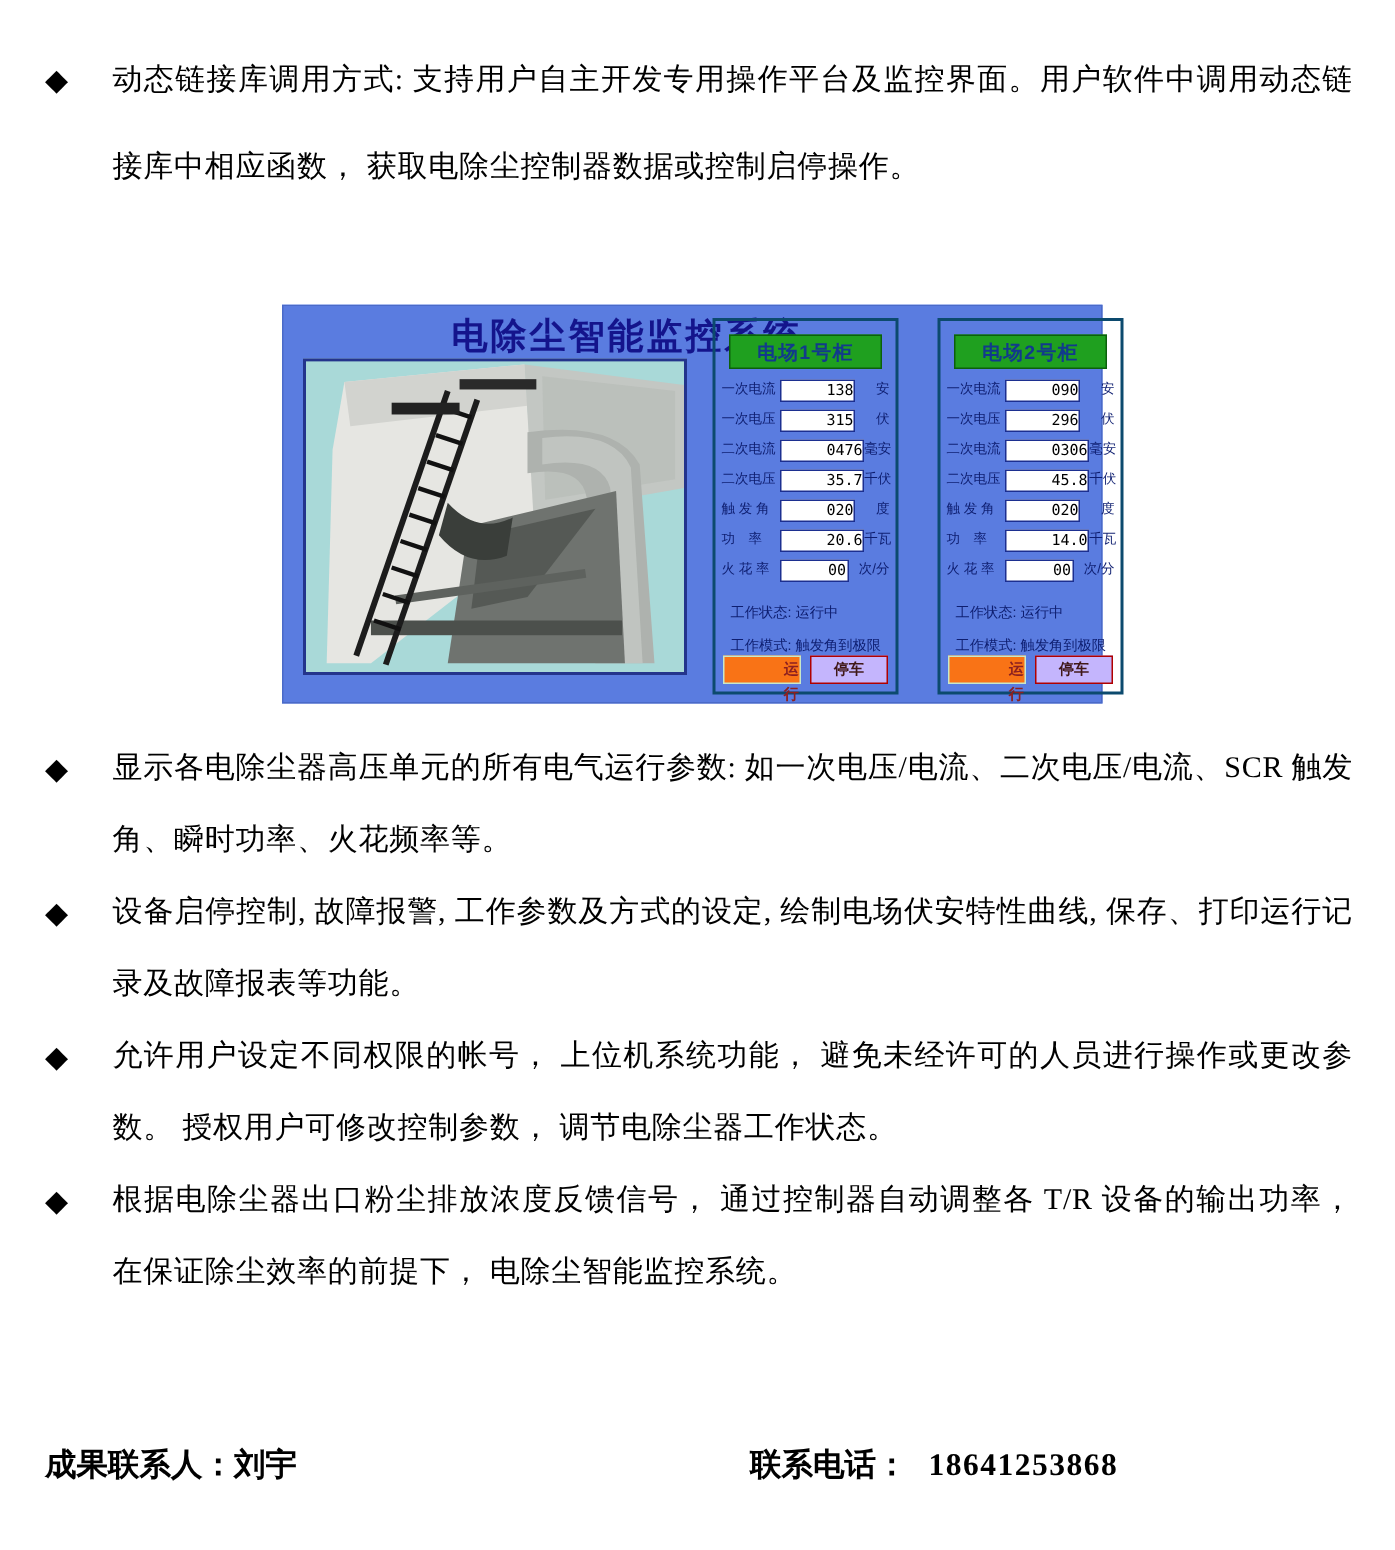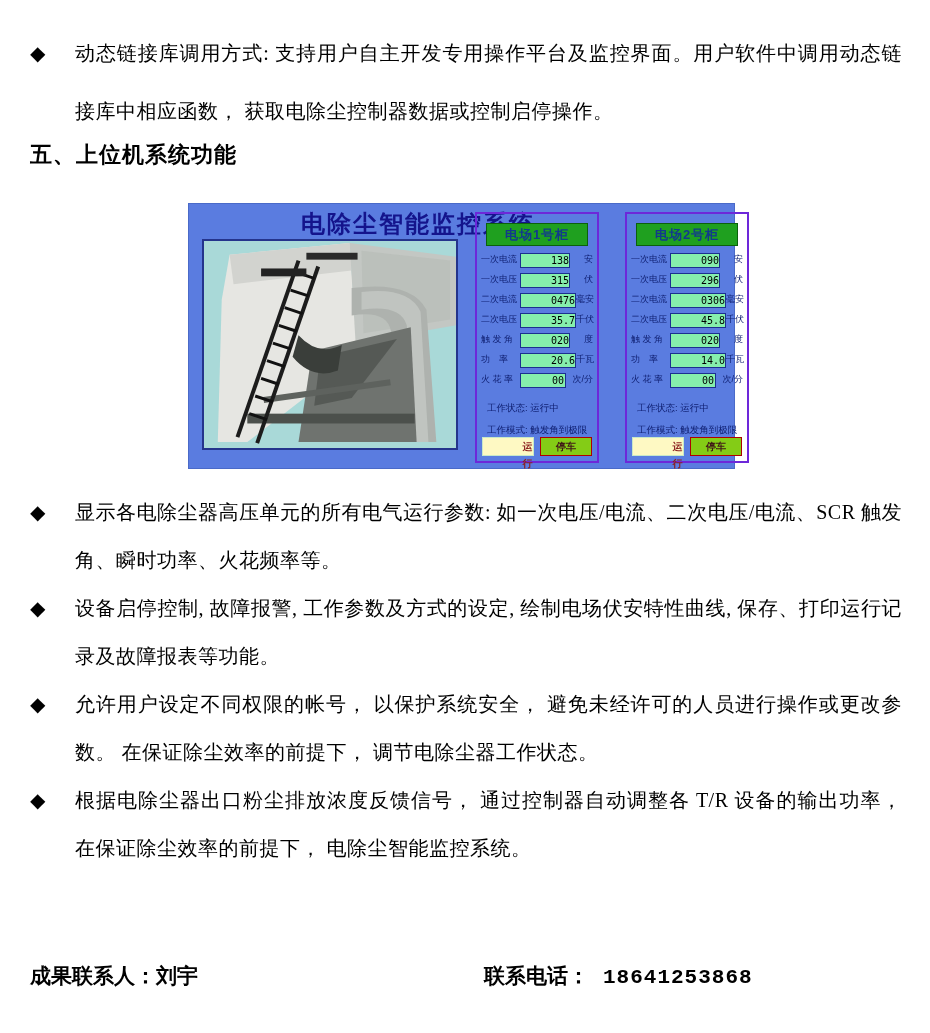--- a/index.html
+++ b/index.html
@@ -20,84 +20,83 @@
   }
   .intro { top:24px; line-height:58px; }
   .doc-heading {
     position:absolute; left:30px; top:140px; font-size:22px; font-weight:bold;
     letter-spacing:1px;
   }
   .bullet-list { position:absolute; left:30px; top:488px; width:872px; }
   .bullet-list .bullet-row { position:static; line-height:48px; }
   .footer { position:absolute; top:962px; left:30px; width:872px; font-weight:bold; font-size:21px; }
   .footer .contact { position:absolute; left:0; }
-  .footer .phone  { position:absolute; left:454px;font-family:Liberation Mono, monospace; }
+  .footer .phone  { position:absolute; left:470px; }
   .footer .phone-number { margin-left:14px; letter-spacing:1px; }
 
   
   .hmi {
     position:absolute; left:188px; top:203px; width:547px; height:266px;
     background:#5a7ce0; font-family:"Liberation Sans", sans-serif;
     box-shadow:0 0 0 1px #4a6ac8 inset;
   }
   .hmi-title {
     position:absolute; left:30px; top:5px; width:400px; text-align:center;
     font-size:24px; font-weight:bold; color:#14148c; letter-spacing:2px;
   }
   .hmi-photo {
     position:absolute; left:14px; top:36px; width:256px; height:211px;
     border:2px solid #24348c; background:#a9d9d8;
   }
   .hmi-photo svg { display:block; width:100%; height:100%; }
   .panel {
     position:absolute; top:9px; width:124px; height:251px;
-    border:2px solid #6d28d9;
+    border:2px solid #0c4a6e;
   }
   .panel-1 { left:287px; }
   .panel-2 { left:437px; }
   .panel-header {
     margin:9px auto 7px; width:102px; height:23px; background:#1fa01f;
     border:1px solid #0c600c; color:#123a8c; font-size:13px; font-weight:bold;
     text-align:center; line-height:21px; letter-spacing:1px;
   }
   .field-row { display:flex; align-items:flex-start; height:20px; padding:0 4px; }
   .field-label {
     flex:0 0 37px; font-size:9px; color:#0e1e70; white-space:nowrap;
   }
   .field-box {
-    flex:0 0 46px; height:15px; background:#86efac; border:1px solid #1c2f90;
+    flex:0 0 46px; height:15px; background:#ffffff; border:1px solid #1c2f90;
     color:#000; font-size:10px; font-family:"DejaVu Sans Mono", monospace;
     text-align:center; line-height:13px; margin-left:2px;padding-left:30px;
   }
   .field-unit { flex:1; font-size:9px; color:#0e1e70; text-align:right; white-space:nowrap; }
   .panel-status, .panel-mode {
     font-size:9.5px; color:#0e1e70; padding:0 10px; margin-top:9px; white-space:nowrap;
   }
   .panel-buttons {
     position:absolute; bottom:5px; left:0; width:100%; display:flex;
     justify-content:space-between; padding:0 5px;
   }
   .btn {
     width:52px; height:19px; font-size:10px; font-weight:bold; text-align:center;
     line-height:17px; color:#5a1010;
   }
-  .btn-run  { background:#fef9c3; border:1px solid #c8e8c8; color:#8c2020;padding-left:39px; }
-  .btn-stop { background:#84cc16; border:1px solid #b00000; color:#401818; }
+  .btn-run  { background:#f97316; border:1px solid #c8e8c8; color:#8c2020;padding-left:39px; }
+  .btn-stop { background:#c4b5fd; border:1px solid #b00000; color:#401818; }
 </style>
 </head>
 <body>
 
 <div class="page">
 
   <div class="bullet-row intro">
     <span class="bullet-marker">◆</span>
     <p class="bullet-text">动态链接库调用方式: 支持用户自主开发专用操作平台及监控界面。用户软件中调用动态链接库中相应函数， 获取电除尘控制器数据或控制启停操作。</p>
   </div>
 
-  <h2 class="doc-heading">五、上位机系统功能</h2>
 
   <div class="hmi">
     <div class="hmi-title">电除尘智能监控系统</div>
 
     <div class="hmi-photo">
       <svg viewBox="0 0 256 211" preserveAspectRatio="none">
 
         <rect x="0" y="0" width="256" height="211" fill="#a9d9d8"></rect>
 
         <polygon points="26,14 148,2 156,118 44,205 14,205 18,60" fill="#e6e6e2"></polygon>
@@ -232,21 +231,21 @@
     <div class="bullet-row">
       <span class="bullet-marker">◆</span>
       <p class="bullet-text">显示各电除尘器高压单元的所有电气运行参数: 如一次电压/电流、二次电压/电流、SCR 触发角、瞬时功率、火花频率等。</p>
     </div>
     <div class="bullet-row">
       <span class="bullet-marker">◆</span>
       <p class="bullet-text">设备启停控制, 故障报警, 工作参数及方式的设定, 绘制电场伏安特性曲线, 保存、打印运行记录及故障报表等功能。</p>
     </div>
     <div class="bullet-row">
       <span class="bullet-marker">◆</span>
-      <p class="bullet-text">允许用户设定不同权限的帐号， 以保护系统安全， 避免未经许可的人员进行操作或更改参数。 在保证除尘效率的前提下， 调节电除尘器工作状态。</p>
+      <p class="bullet-text">允许用户设定不同权限的帐号， 上位机系统功能， 避免未经许可的人员进行操作或更改参数。 授权用户可修改控制参数， 调节电除尘器工作状态。</p>
     </div>
     <div class="bullet-row">
       <span class="bullet-marker">◆</span>
       <p class="bullet-text">根据电除尘器出口粉尘排放浓度反馈信号， 通过控制器自动调整各 T/R 设备的输出功率， 在保证除尘效率的前提下， 电除尘智能监控系统。</p>
     </div>
   </div>
 
   <div class="footer">
     <span class="contact">成果联系人：刘宇</span>
     <span class="phone">

